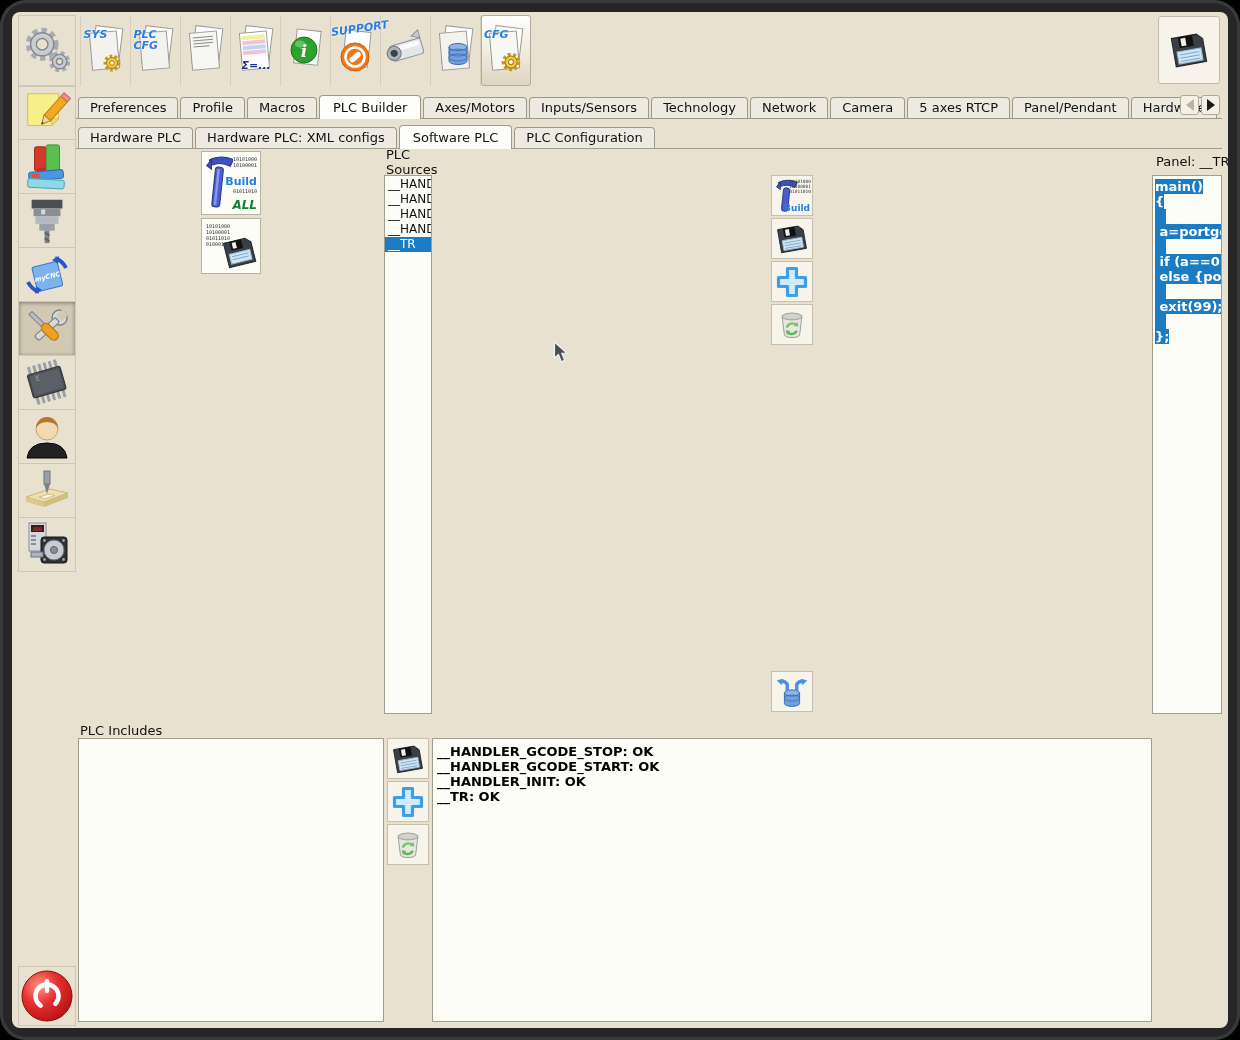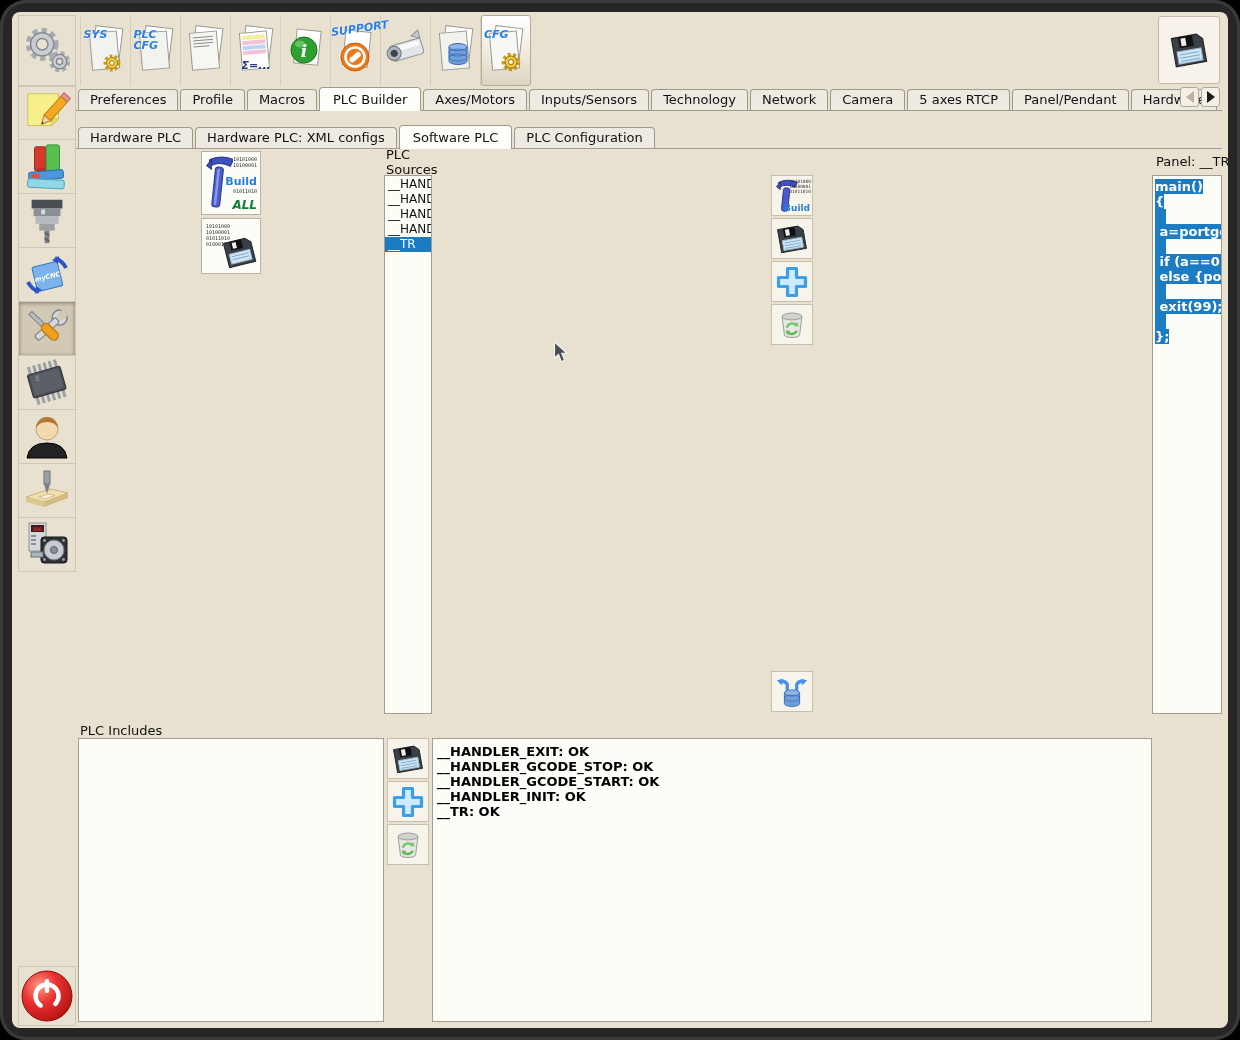--- a/index.html
+++ b/index.html
@@ -24,31 +24,31 @@
 
   
   .body-row { flex:1; display:flex; min-height:0; }
   .sidebar { width:64px; flex:none; display:flex; flex-direction:column; padding:0 0 2px 6px; }
   .side-cell { height:54px; flex:none; border:1px solid #cfc7b6; border-top:none; display:flex; align-items:center; justify-content:center; }
   .side-cell:first-child { border-top:1px solid #cfc7b6; }
   .side-cell.selected { background:#d2c9b4; box-shadow:inset 0 1px 4px rgba(0,0,0,.4); }
   .side-spacer { flex:1; }
   .power-cell { height:60px; flex:none; display:flex; align-items:center; justify-content:center; border:1px solid #cfc7b6; }
 
-  .main { flex:1; display:flex; flex-direction:column; min-width:0; padding:0 6px 0 0; }
+  .main { flex:1; display:flex; flex-direction:column; min-width:0; padding:0 6px 0 0;margin-top:8px; }
 
   
   .tabs-row { height:25px; flex:none; display:flex; align-items:flex-end; border-bottom:1px solid #9f998c; padding-left:2px; }
   .tab { background:#edeae2; border:1px solid #9f998c; border-bottom:none; border-radius:4px 4px 0 0; padding:2px 11px 3px; font-size:13px; color:#111; margin-right:2px; white-space:nowrap; cursor:default; }
   .tab.active { background:#fdfdfa; padding:4px 13px 4px; margin-bottom:-1px; }
   .tab-scroll-btns { margin-left:auto; display:flex; gap:2px; margin-bottom:2px; }
   .tab-scroll { width:19px; height:20px; background:#f4f0e6; border:1px solid #b0a998; border-radius:3px; display:flex; align-items:center; justify-content:center; }
   .tri-left { width:0; height:0; border-style:solid; border-width:6px 8px 6px 0; border-color:transparent #b9b2a4 transparent transparent; }
   .tri-right { width:0; height:0; border-style:solid; border-width:6px 0 6px 8px; border-color:transparent transparent transparent #1a1a1a; }
-  .subtabs-row { height:38px; flex:none; display:flex; align-items:flex-end; border-bottom:1px solid #a39d90; padding-left:2px; }
+  .subtabs-row { height:30px; flex:none; display:flex; align-items:flex-end; border-bottom:1px solid #a39d90; padding-left:2px; }
   .subtabs-row .tab { font-size:13px; }
 
   
   .workspace { flex:1; min-height:0; display:grid; grid-template-columns:306px 48px 1fr 70px; grid-template-rows:26px minmax(0,1fr) 24px 284px; padding:0 0 6px 2px; }
   .lbl { font-size:13px; color:#111; display:flex; align-items:center; padding-left:2px; }
   .panel { background:#fdfdf8; border:1px solid #a39d90; overflow:hidden; }
 
   .sources-list { font-size:12px; line-height:15px; padding-top:1px; }
   .src-item { padding:0 2px 0 3px; white-space:pre; color:#111; }
   .src-item.selected { background:#1b7cc4; color:#fff; }
@@ -651,21 +651,20 @@
                   <path d="M23.5 14.5 l1.5 5 l-5 -0.5 z" fill="#76c76a"></path>
                   <path d="M23 24 a6 6 0 0 1 -9.5 2" fill="none" stroke="#5ab84e" stroke-width="2.6"></path>
                   <path d="M13 28.5 l-2 -4.8 l5 0.3 z" fill="#5ab84e"></path>
                 </svg>
               </span>
             </div>
           </div>
 
           <div class="panel log">
 
-          <div class="log-line">__HANDLER_EXIT: OK</div>
               <div class="log-line">__HANDLER_GCODE_STOP: OK</div>
               <div class="log-line">__HANDLER_GCODE_START: OK</div>
               <div class="log-line">__HANDLER_INIT: OK</div>
               <div class="log-line">__TR: OK</div>
             </div>
           <div></div>
 
         </div>
       </div>
     </div>

